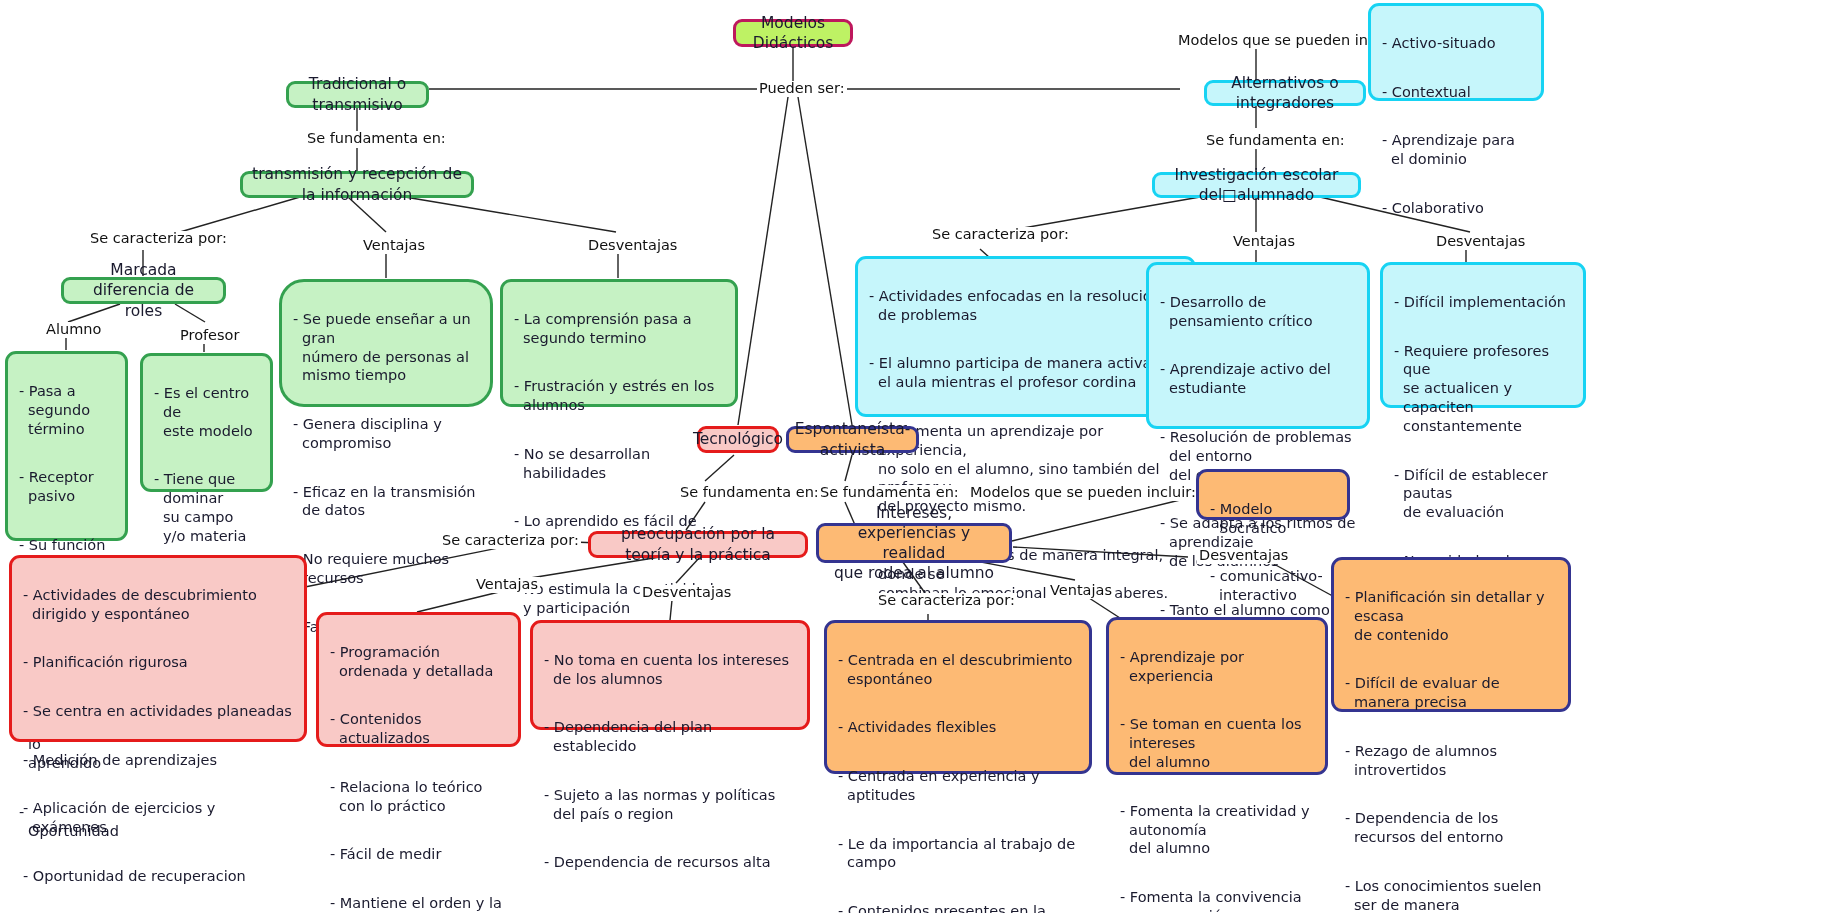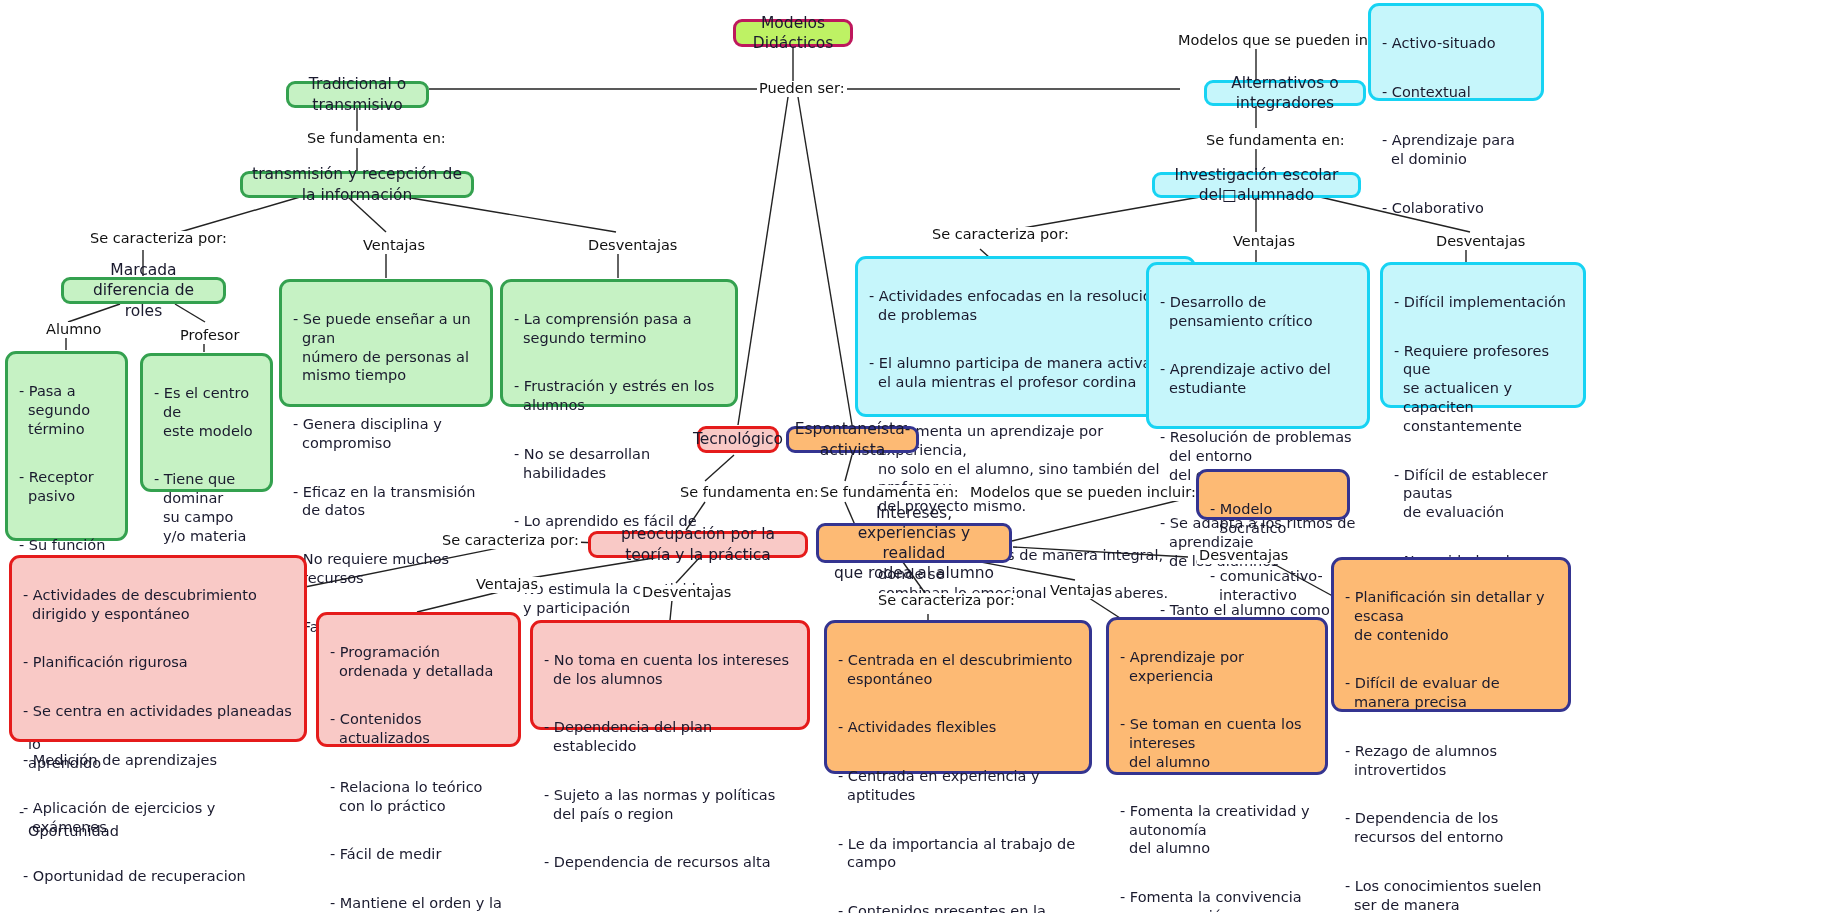--- a/index.html
+++ b/index.html
@@ -166,21 +166,21 @@
    este modelo</li>
       <li>- Tiene que dominar
    su campo
    y/o materia</li>
       <li>- Capaz de transmitir
    la información
    de manera eficaz</li>
     </ul>
   </div>
 
-  <div class="node t-green box" style="left:279px;top:279px;width:214px;height:128px;">
+  <div class="node t-green box" style="left:279px;top:279px;width:214px;height:128px;border-radius:25px;">
     <ul>
       <li>- Se puede enseñar a un gran
    número de personas al mismo tiempo</li>
       <li>- Genera disciplina y compromiso</li>
       <li>- Eficaz en la transmisión de datos</li>
       <li>- No requiere muchos recursos</li>
       <li>- Favorece la memoria</li>
     </ul>
   </div>
 

